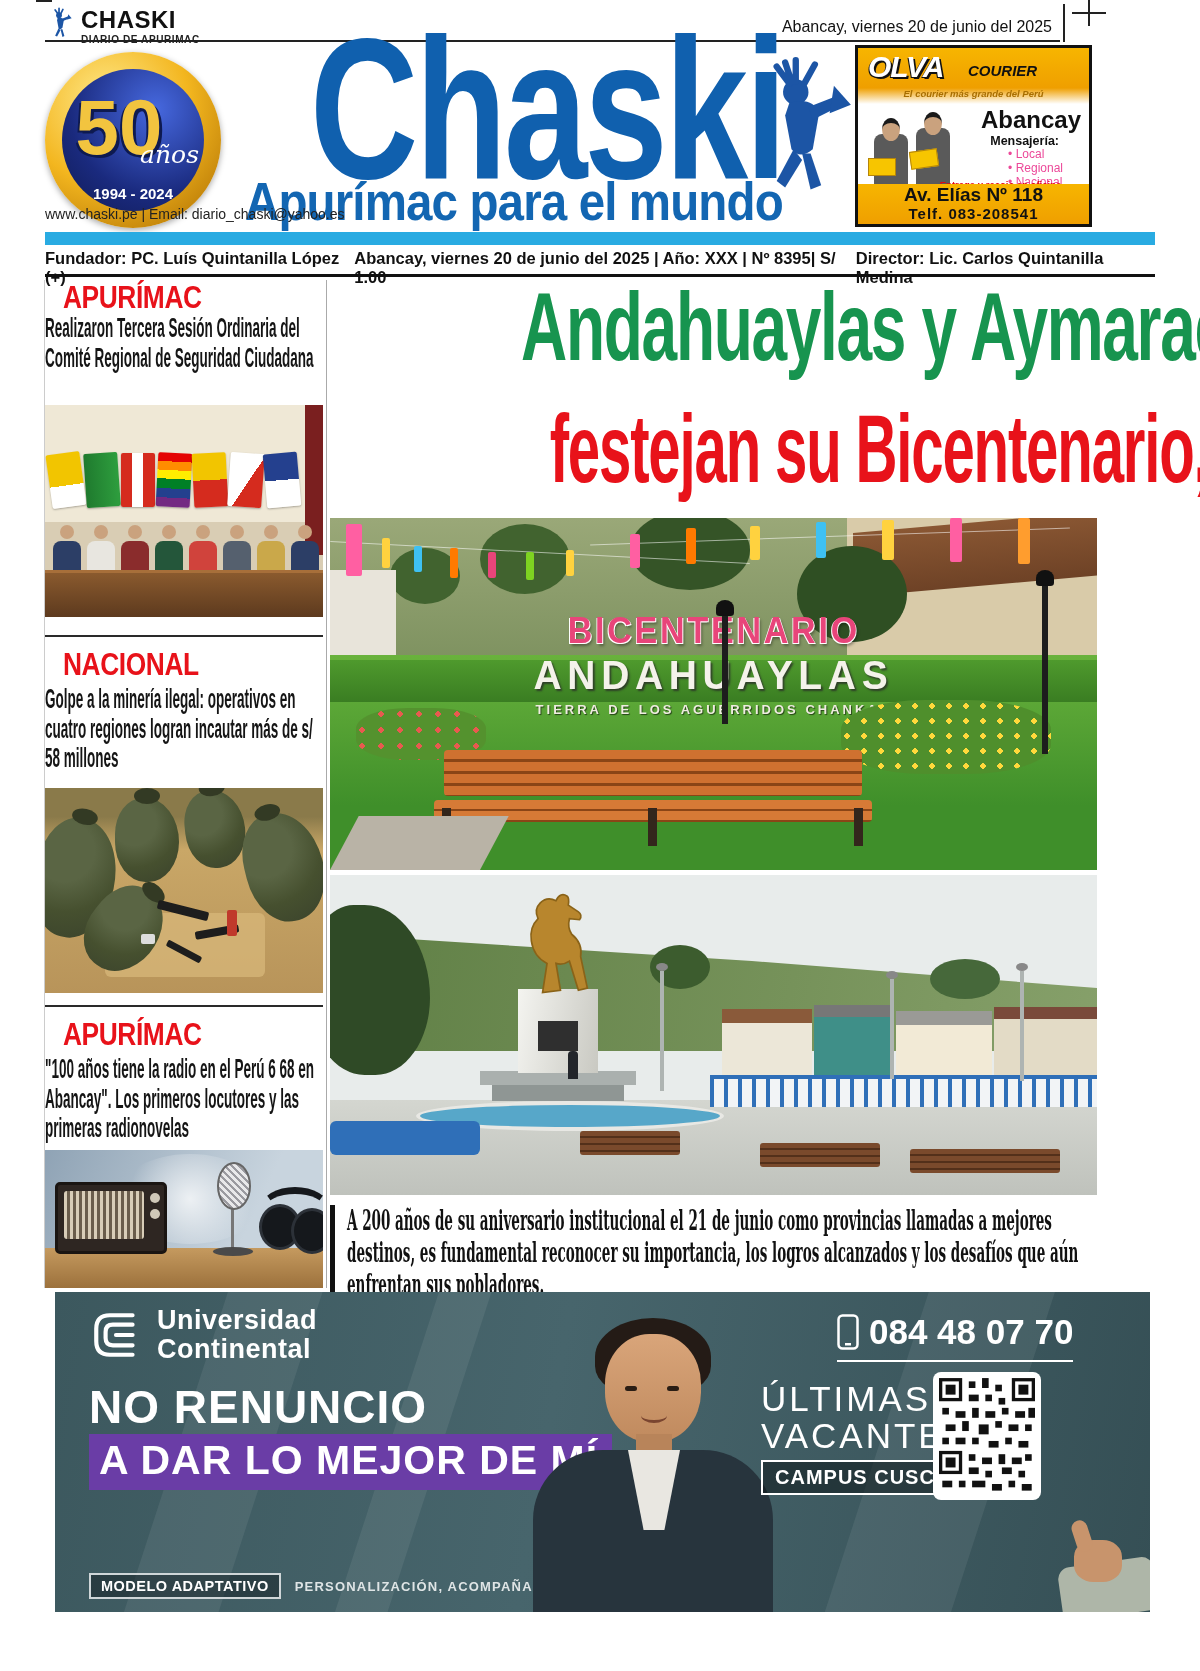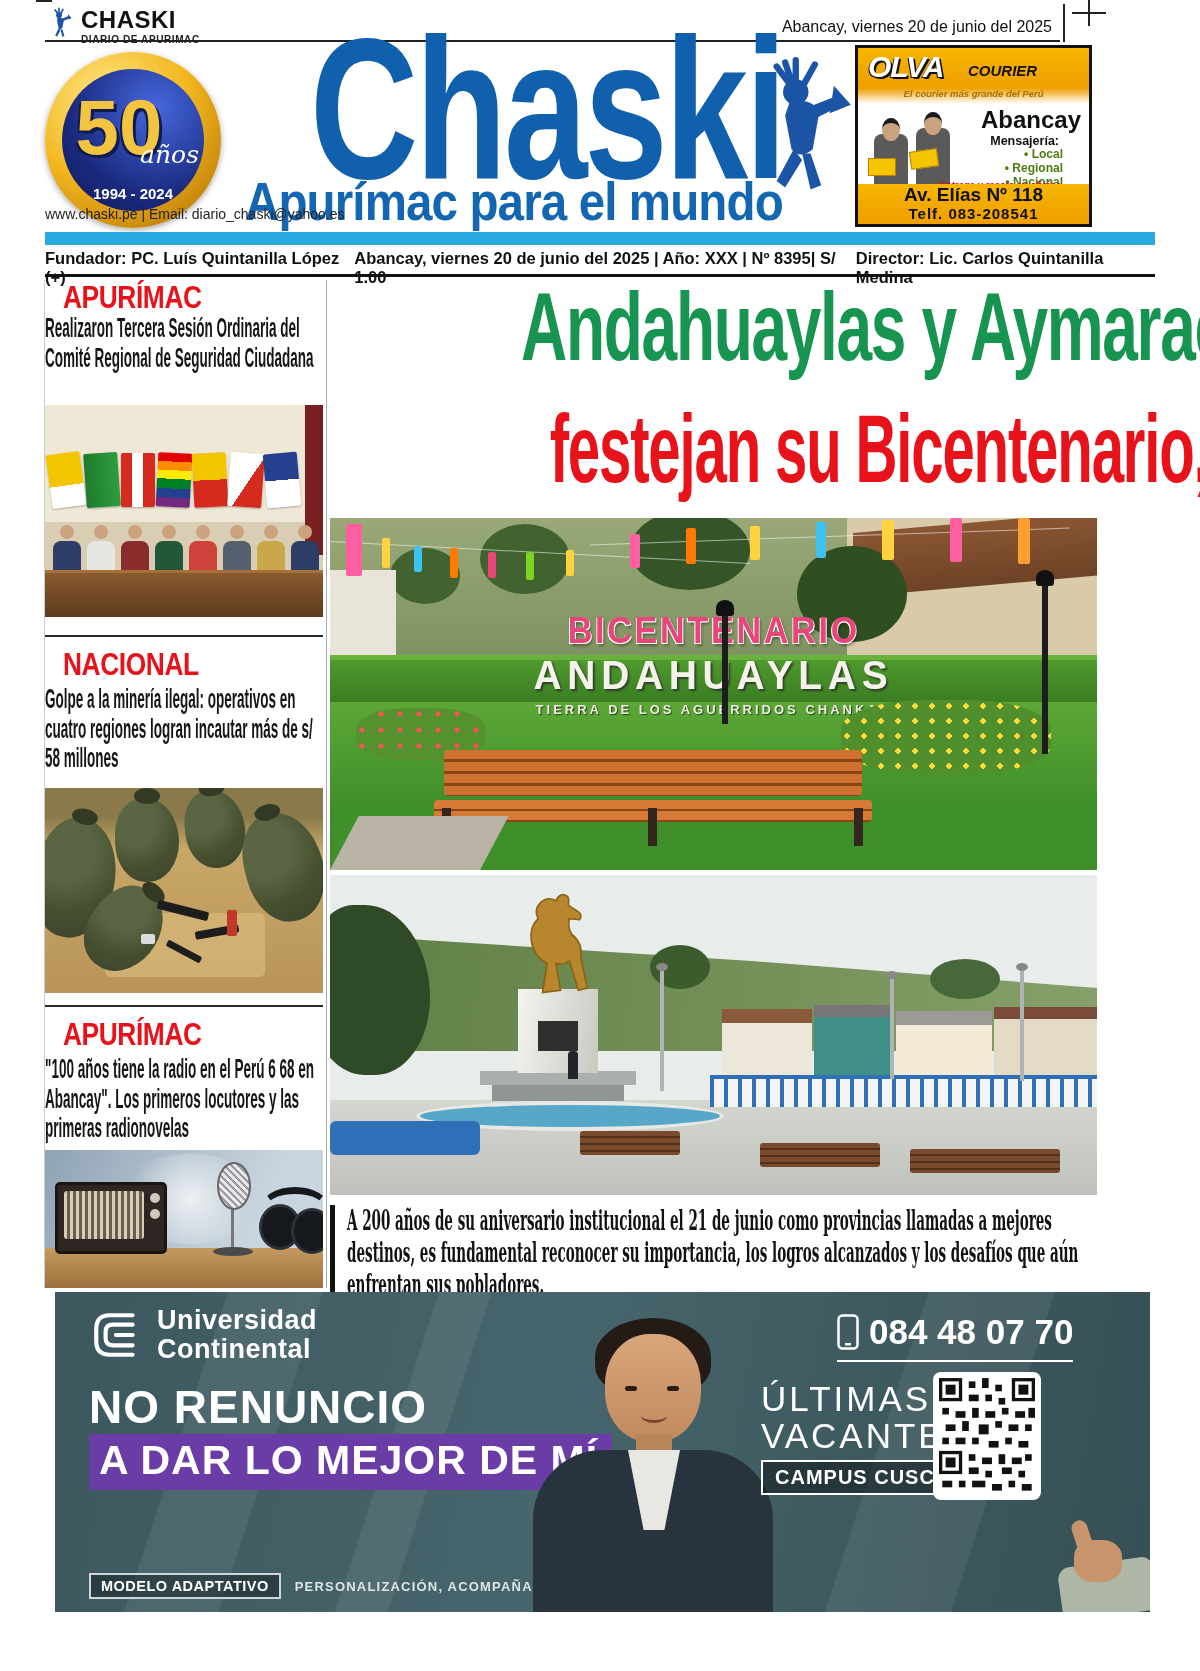--- a/index.html
+++ b/index.html
@@ -43,21 +43,21 @@
         background:#fff;box-sizing:border-box;overflow:hidden;}
   .olva-head{position:absolute;left:0;top:0;right:0;height:40px;background:linear-gradient(#f7b500,#ef9f00);}
   .olva-brand{position:absolute;left:10px;top:2px;font-size:30px;font-weight:bold;font-style:italic;color:#fff;
         text-shadow:2px 2px 0 #111,-1px 1px 0 #111;letter-spacing:-1px;}
   .olva-cour{position:absolute;left:110px;top:14px;font-size:15px;font-weight:bold;font-style:italic;color:#111;}
   .olva-slogan{position:absolute;left:0;right:0;top:40px;height:16px;text-align:center;font-size:9.5px;
         font-style:italic;font-weight:bold;color:#a86e00;background:linear-gradient(#ef9f00,#fff);}
   .olva-mid{position:absolute;left:0;right:0;top:56px;height:86px;background:#fff;padding-left:28px;}
   .olva-city{position:absolute;right:8px;top:2px;font-size:24px;font-weight:bold;color:#111;}
   .olva-mens{position:absolute;right:30px;top:30px;font-size:12.5px;font-weight:bold;color:#111;}
-  .olva-items{position:absolute;right:26px;top:44px;font-size:12px;font-weight:bold;color:#4d7c0f;line-height:1.15;text-align:right;}
+  .olva-items{position:absolute;right:26px;top:44px;font-size:12px;font-weight:normal;color:#ec4899;line-height:1.15;}
   .olva-items div::before{content:"• ";}
   .olva-note{position:absolute;left:54px;bottom:0px;right:0;text-align:center;font-size:9.5px;font-weight:bold;color:#e30613;}
   .olva-foot{position:absolute;left:0;right:0;bottom:0;height:40px;background:linear-gradient(#f7b500,#ef9f00);text-align:center;}
   .olva-addr{font-size:19px;font-weight:bold;color:#111;line-height:1.05;margin-top:1px;}
   .olva-tel{font-size:15px;font-weight:bold;color:#111;letter-spacing:1px;}
   .courier-man{position:absolute;width:34px;background:#5a5a5a;border-radius:8px 8px 0 0;bottom:0;height:56px;}
   .courier-man::before{content:"";position:absolute;left:8px;top:-16px;width:18px;height:18px;border-radius:50%;
         background:#caa27e;border-top:5px solid #1a1a1a;}
   .courier-box{position:absolute;width:26px;height:16px;background:#f7c500;border:1px solid #b5850a;bottom:14px;}
 

